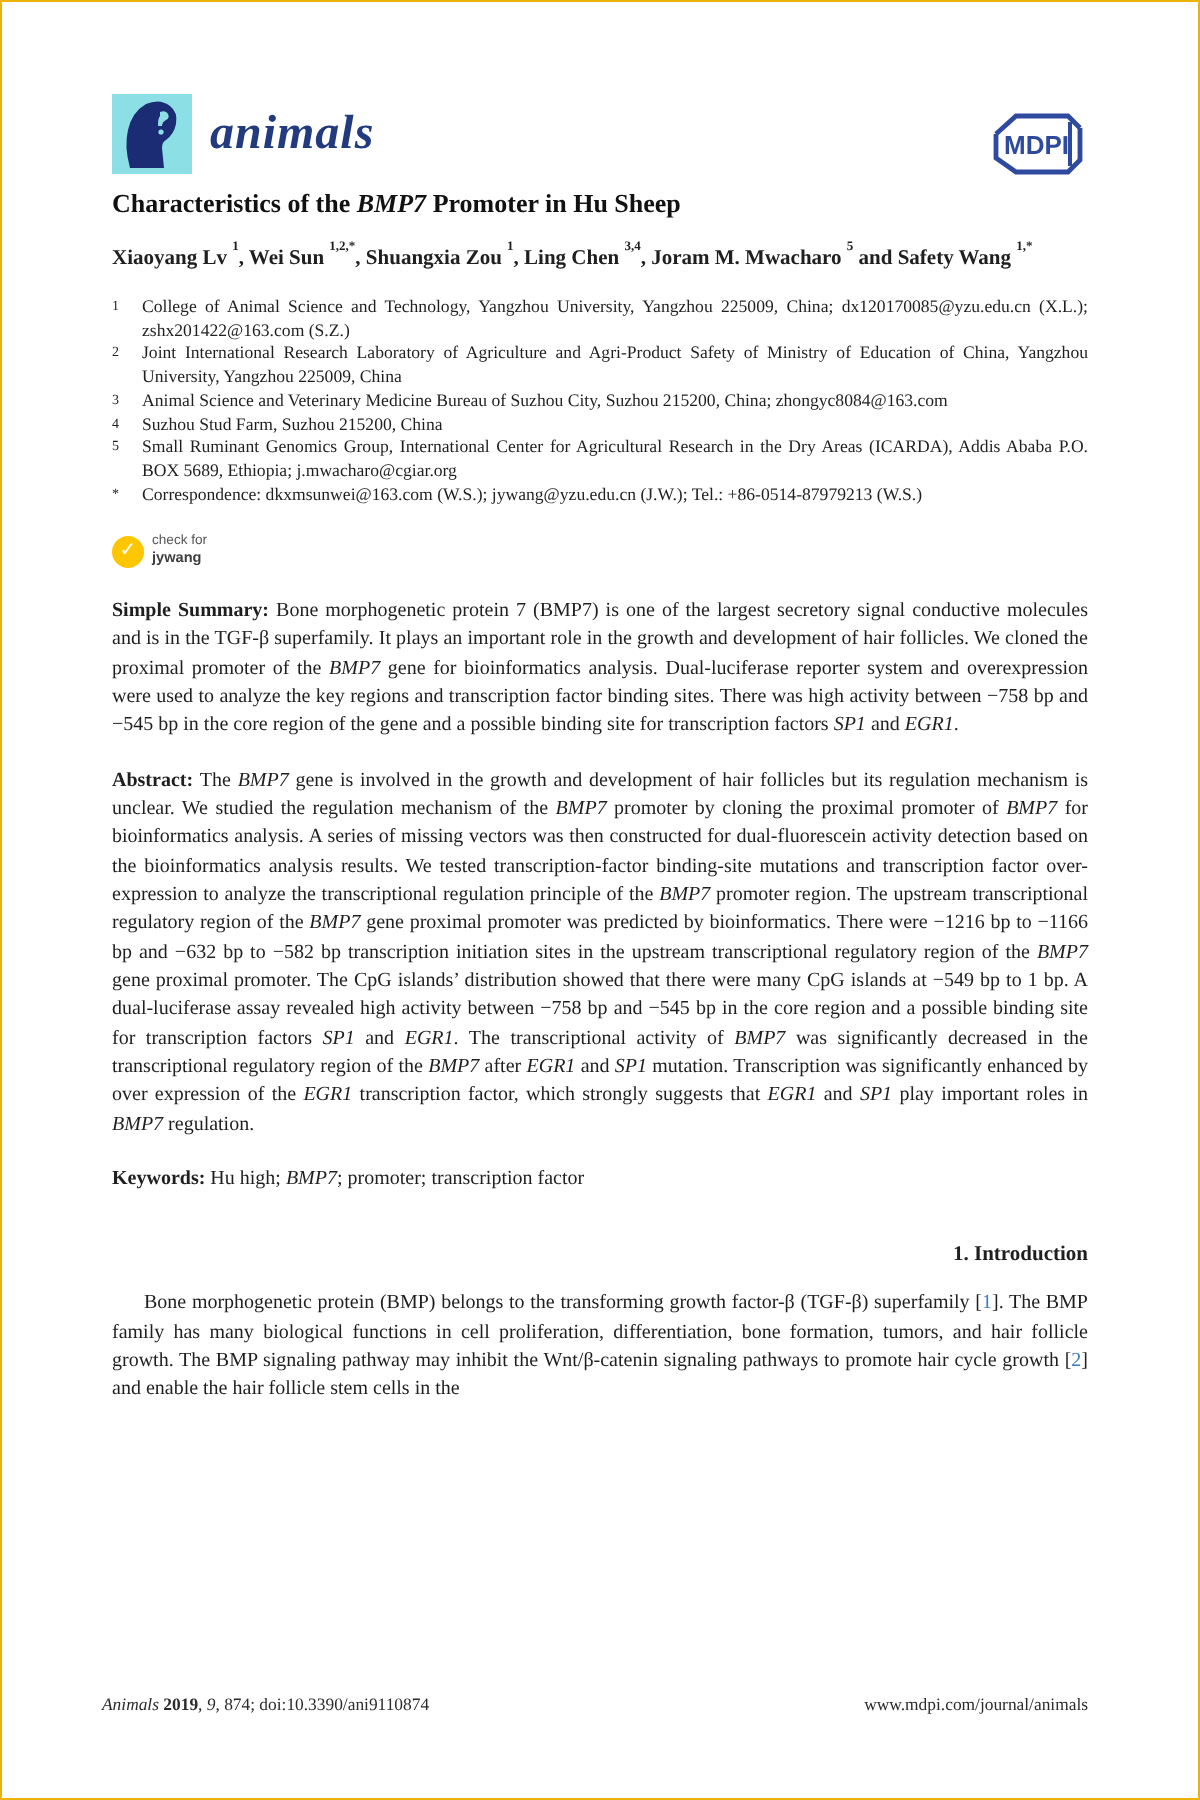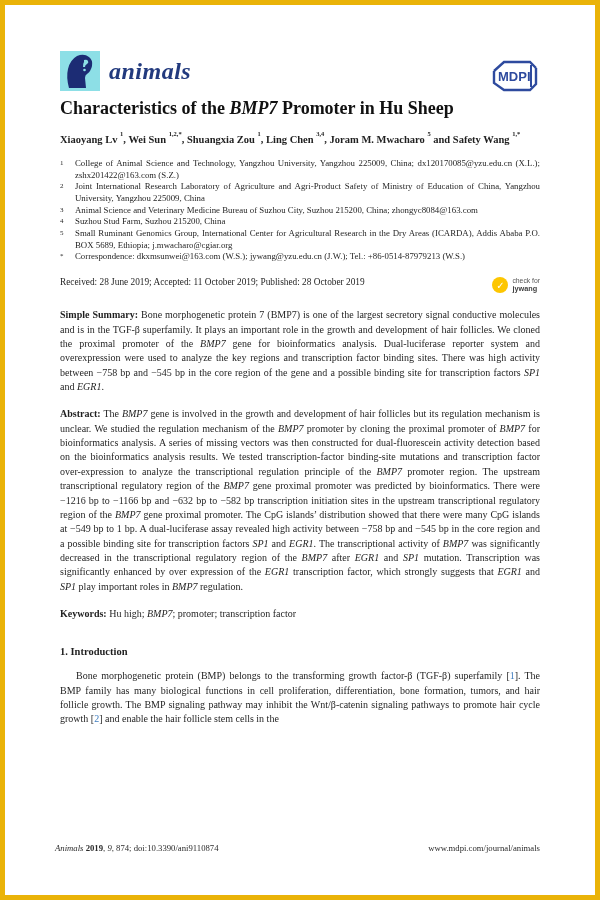--- a/index.html
+++ b/index.html
@@ -1,57 +1,57 @@
 <!DOCTYPE html>
 <html><head>
 <meta charset="utf-8">
 <style>
   html,body{margin:0;padding:0;background:#ffffff;}
   .page{
     position:relative;
     width:600px;height:900px;
     box-sizing:border-box;
-    border:5px solid #eab308;
+    border:1px solid #eab308;
     background:#ffffff;
     font-family:"Liberation Serif", serif;
     color:#1f1f1f;
     padding:46px 55px 0 55px;
     overflow:hidden;
   }
   
   .hdr{display:flex;justify-content:space-between;align-items:flex-start;}
   .journal{display:flex;align-items:center;gap:9px;}
   .jicon{width:40px;height:40px;display:block;}
   .jname{
     font-size:24px;font-weight:bold;font-style:italic;
     color:#223a7e;letter-spacing:0.5px;
   }
   .mdpi{display:block;margin-top:6px;}
   
   .artlabel{margin-top:15px;font-size:9.5px;font-style:italic;color:#2b2b2b;}
-  .title{margin:3px 0 4px 0;font-size:18px;font-weight:bold;line-height:1.18;color:#111;}
+  .title{margin:3px 0 4px 0;font-size:13px;font-weight:bold;line-height:1.18;color:#111;}
   .authors{margin-top:13px;font-size:10.5px;font-weight:bold;line-height:1.5;}
   sup{font-size:0.62em;position:relative;top:-0.45em;line-height:0;}
   
   .affs{margin-top:10px;}
   .aff{display:grid;grid-template-columns:15px 1fr;font-size:8.8px;line-height:1.33;text-align:justify;}
   .aff .mk{font-size:7px;position:relative;top:1px;text-align:left;}
   
   .daterow{margin-top:14px;display:flex;justify-content:space-between;align-items:flex-start;}
   .dates{font-size:9.3px;}
   .updates{display:flex;align-items:center;gap:4px;cursor:pointer;}
   .ucirc{width:16px;height:16px;border-radius:50%;background:#fdc601;
          display:flex;align-items:center;justify-content:center;
          color:#ffffff;font-size:10px;font-weight:bold;font-family:"DejaVu Sans",sans-serif;}
   .utxt{font-family:"Liberation Sans",sans-serif;font-size:6.8px;color:#565656;line-height:1.15;}
   .utxt .u2{font-weight:bold;font-size:7.3px;color:#3f3f3f;}
   
   .para{font-size:10px;line-height:1.435;text-align:justify;margin:13px 0 0 0;}
   .psum{margin-top:15px;}
-  .sechead{margin:25px 0 12px 0;font-size:10.5px;font-weight:bold;}
+  .sechead{margin:25px 0 12px 0;font-size:10.5px;font-weight:bold;text-align:right;}
   .indent{text-indent:16px;margin-top:8px;}
   .it{font-style:italic;}
   .bd{font-weight:bold;}
   .ref{color:#3e7cbe;cursor:pointer;}
   
   .foot{
     position:absolute;left:50px;right:55px;bottom:42px;
     display:flex;justify-content:space-between;
     font-size:8.7px;color:#2b2b2b;
   }
@@ -105,21 +105,20 @@
       <span class="mk">5</span>
       <span>Small Ruminant Genomics Group, International Center for Agricultural Research in the Dry Areas (ICARDA), Addis Ababa P.O. BOX 5689, Ethiopia; j.mwacharo@cgiar.org</span>
     </div>
     <div class="aff">
       <span class="mk">*</span>
       <span>Correspondence: dkxmsunwei@163.com (W.S.); jywang@yzu.edu.cn (J.W.); Tel.: +86-0514-87979213 (W.S.)</span>
     </div>
   </div>
 
   <div class="daterow">
-    <span class="dates">Received: 28 June 2019; Accepted: 11 October 2019; Published: 28 October 2019</span>
     <span class="updates">
       <span class="ucirc">✓</span>
       <span class="utxt">
         <span>check for</span><br>
         <span class="u2">jywang</span>
       </span>
     </span>
   </div>
 
   <p class="para psum"><span class="bd">Simple Summary: </span><span>Bone morphogenetic protein 7 (BMP7) is one of the largest secretory signal conductive molecules and is in the TGF-β superfamily. It plays an important role in the growth and development of hair follicles. We cloned the proximal promoter of the </span><span class="it">BMP7</span><span> gene for bioinformatics analysis. Dual-luciferase reporter system and overexpression were used to analyze the key regions and transcription factor binding sites. There was high activity between −758 bp and −545 bp in the core region of the gene and a possible binding site for transcription factors </span><span class="it">SP1</span><span> and </span><span class="it">EGR1</span><span>.</span></p>

